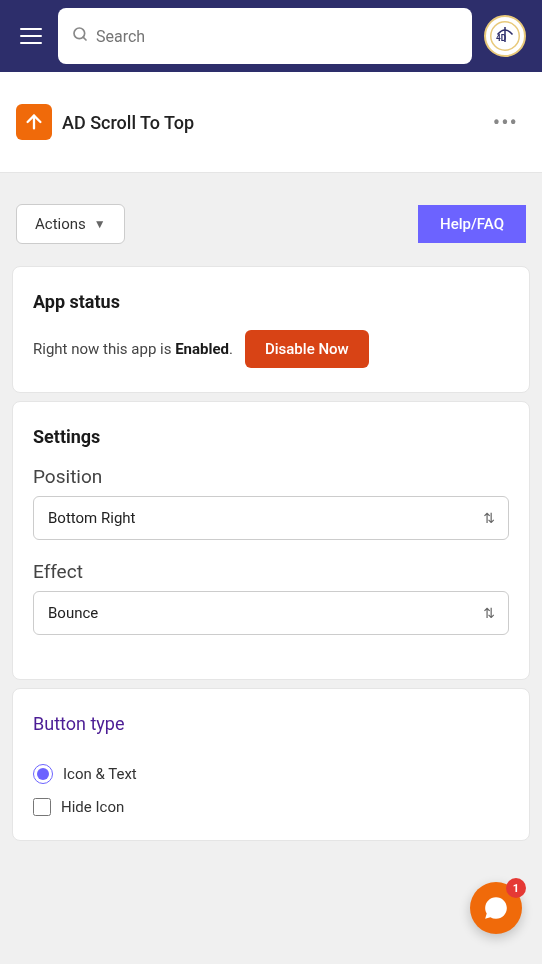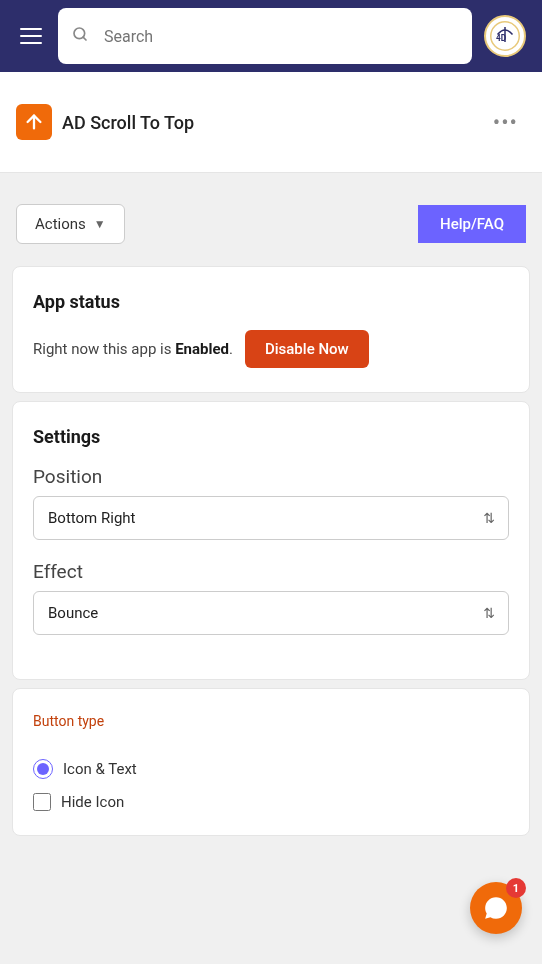--- a/index.html
+++ b/index.html
@@ -44,21 +44,21 @@
       border-radius: 2px;
     }
 
     .search-bar {
       flex: 1;
       display: flex;
       align-items: center;
       background: white;
       border-radius: 8px;
       padding: 18px 14px;
-      gap: 16px;
+      gap: 8px;
     }
 
     .search-icon-wrap {
       color: #888;
       font-size: 16px;
     }
 
     .search-input {
       border: none;
       outline: none;
@@ -239,22 +239,22 @@
       right: 14px;
       top: 50%;
       transform: translateY(-50%);
       pointer-events: none;
       color: #666;
       font-size: 14px;
     }
 
     
     .content-section-label {
-      font-size: 14px;
-      color: #c2410c;
+      font-size: 18px;
+      color: #4c1d95;
       margin-bottom: 4px;
     }
 
     .radio-option {
       display: flex;
       align-items: center;
       gap: 10px;
       margin-bottom: 14px;
       cursor: pointer;
       margin-top: 30px;

